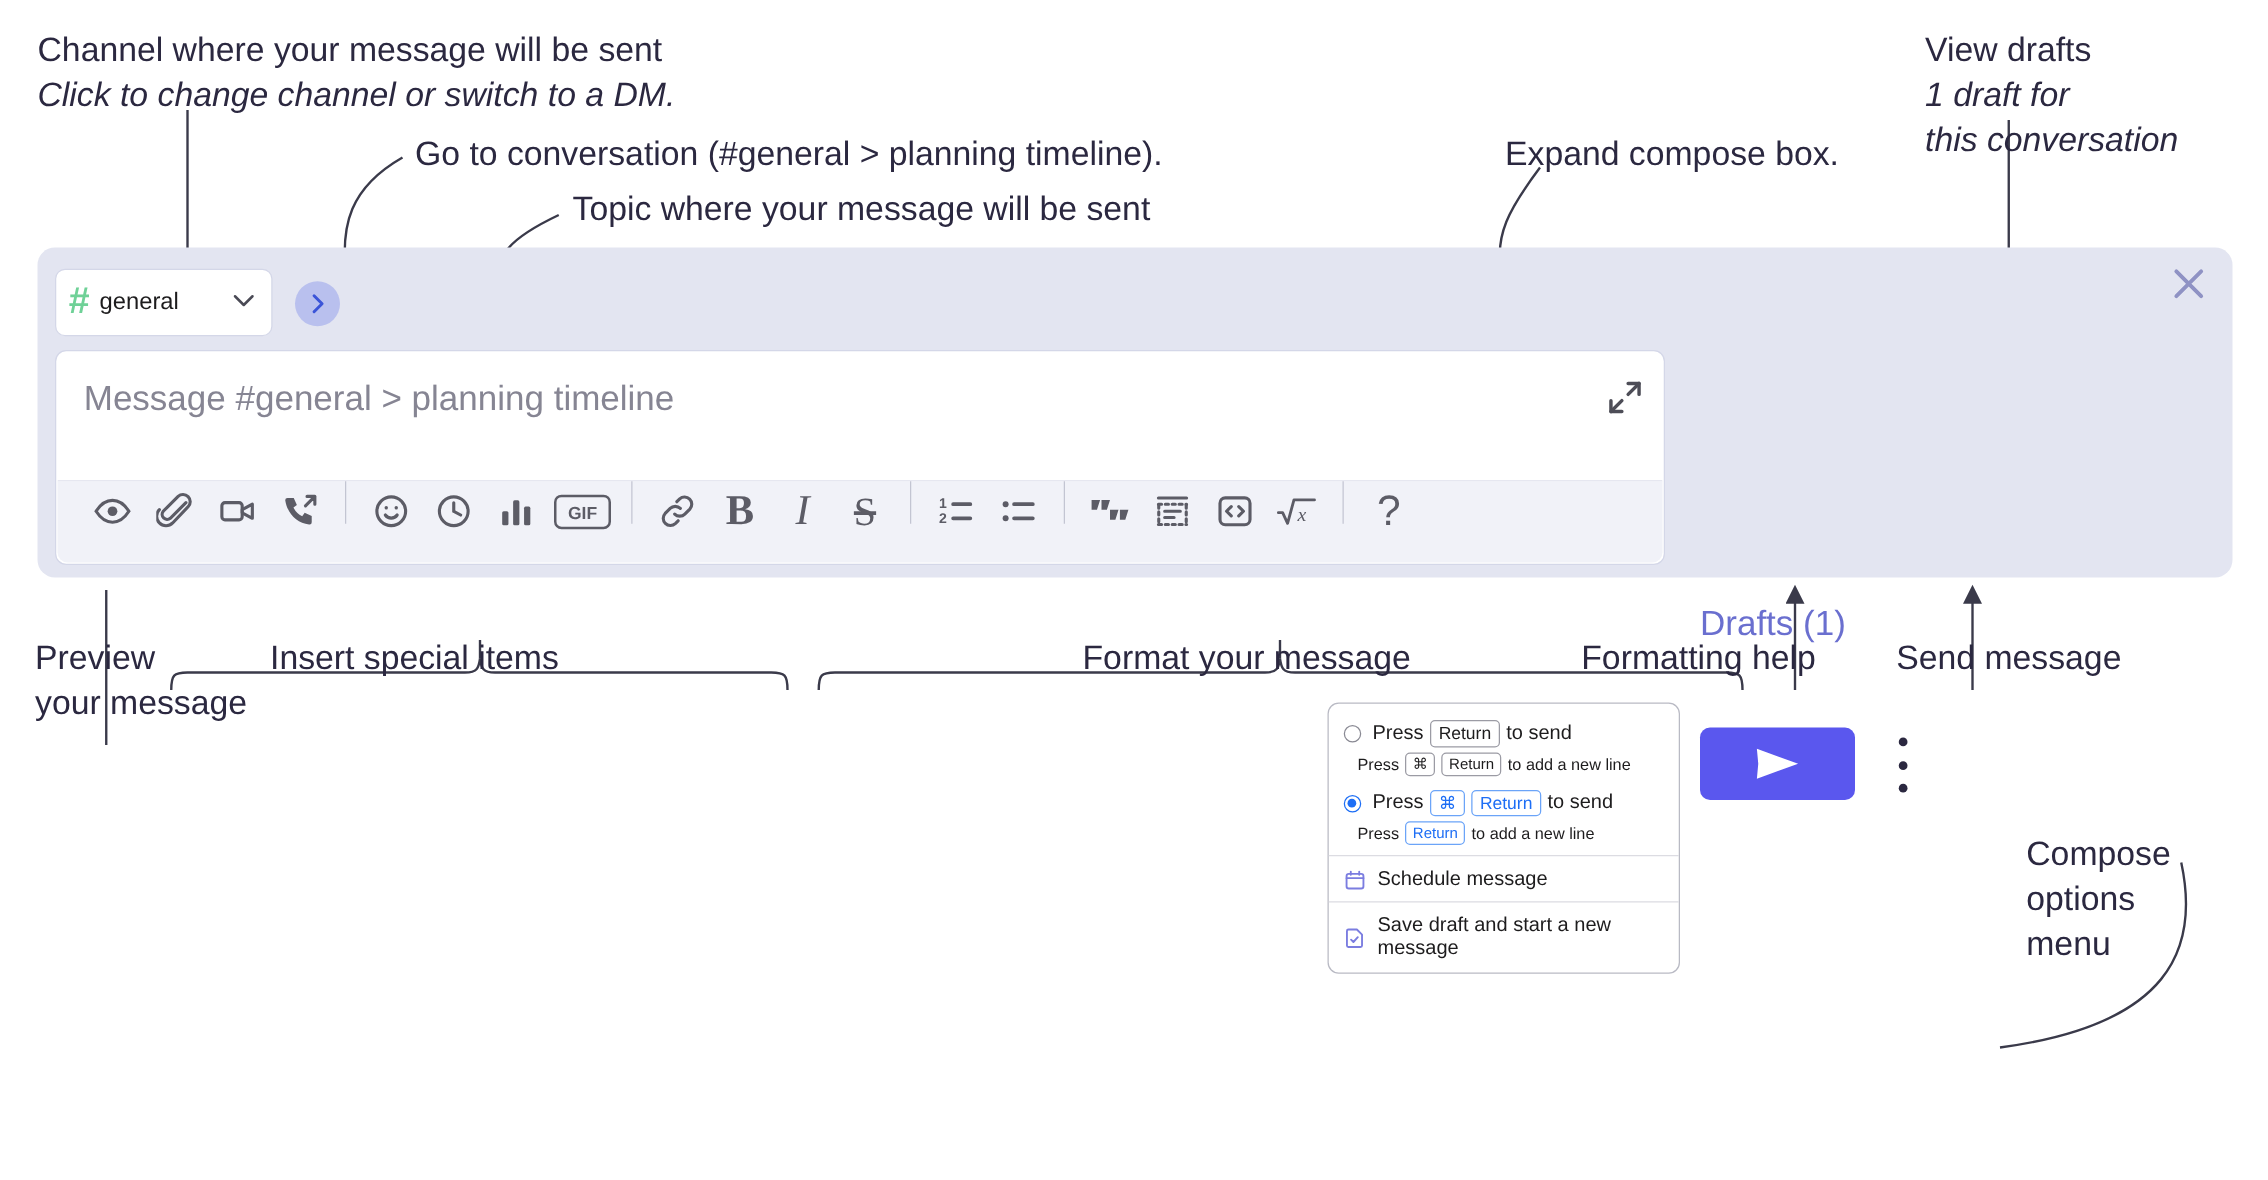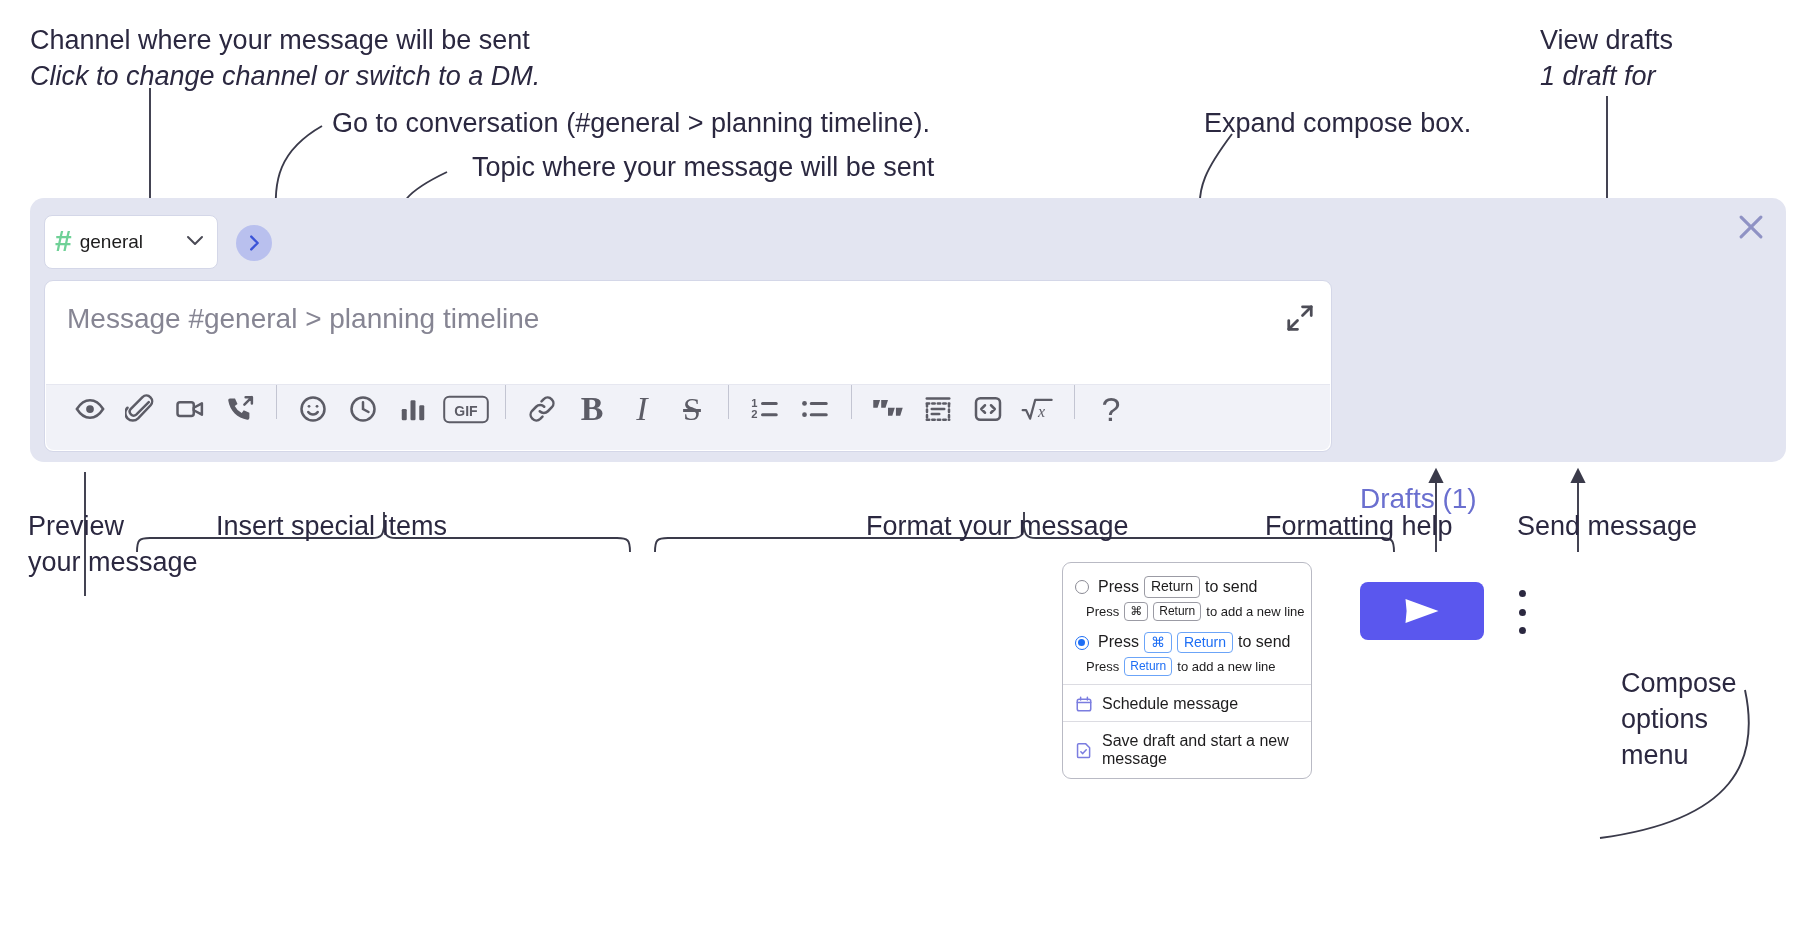--- a/index.html
+++ b/index.html
@@ -108,21 +108,21 @@
   }
   #send-btn svg{fill:#ffffff;}
   #kebab{
     position:absolute;left:1479px;top:392px;width:26px;height:44px;
     display:flex;flex-direction:column;align-items:center;justify-content:space-between;
   }
   #kebab i{display:block;width:7px;height:7px;border-radius:50%;background:#2b2840;}
 
   
   #compose-menu{
-    left:1062px;top:562px;width:250px;
+    left:1062px;top:562px;width:282px;
     background:#fff;border:1px solid #b9bac4;border-radius:9px;
     box-sizing:border-box;padding:10px 0 6px 0;
     font-size:15px;color:#1d1c1d;
   }
   .menu-opt{padding:3px 12px 0 12px;display:flex;align-items:flex-start;gap:9px;}
   .radio{
     width:14px;height:14px;border-radius:50%;border:1.6px solid #8a8a94;
     flex:0 0 auto;margin-top:4px;box-sizing:border-box;background:#fff;
     position:relative;
   }
@@ -187,31 +187,32 @@
 
 <div class="abs anno" style="left:30px;top:22px;">
   <div><b>Channel</b><span> where your message will be sent</span></div>
   <div><i>Click to change channel or switch to a DM.</i></div>
 </div>
 
 <div class="abs anno" style="left:332px;top:105px;">
   <b>Go to</b><span> conversation (#general &gt; planning timeline).</span>
 </div>
 
-<div class="abs anno" style="left:472px;top:149px;">
+<div class="abs anno" style="left:458px;top:149px;">
   <b>Topic</b><span> where your message will be sent</span>
 </div>
 
 <div class="abs anno" style="left:1204px;top:105px;">
   <b>Expand</b><span> compose box.</span>
 </div>
 
 <div class="abs anno" style="left:1540px;top:22px;">
   <div><span>View </span><b>drafts</b></div>
   <div><i>1 draft for</i></div>
+  <div><i>this conversation</i></div>
 </div>
 
 <div class="abs" id="compose-widget">
 
   <div class="abs" id="compose-close">
     <svg viewBox="0 0 24 24" width="34" height="34" fill="none" stroke="currentColor" stroke-width="2.2" stroke-linecap="round">
         <path d="M5 5 L19 19 M19 5 L5 19"></path>
       </svg>
   </div>
 

